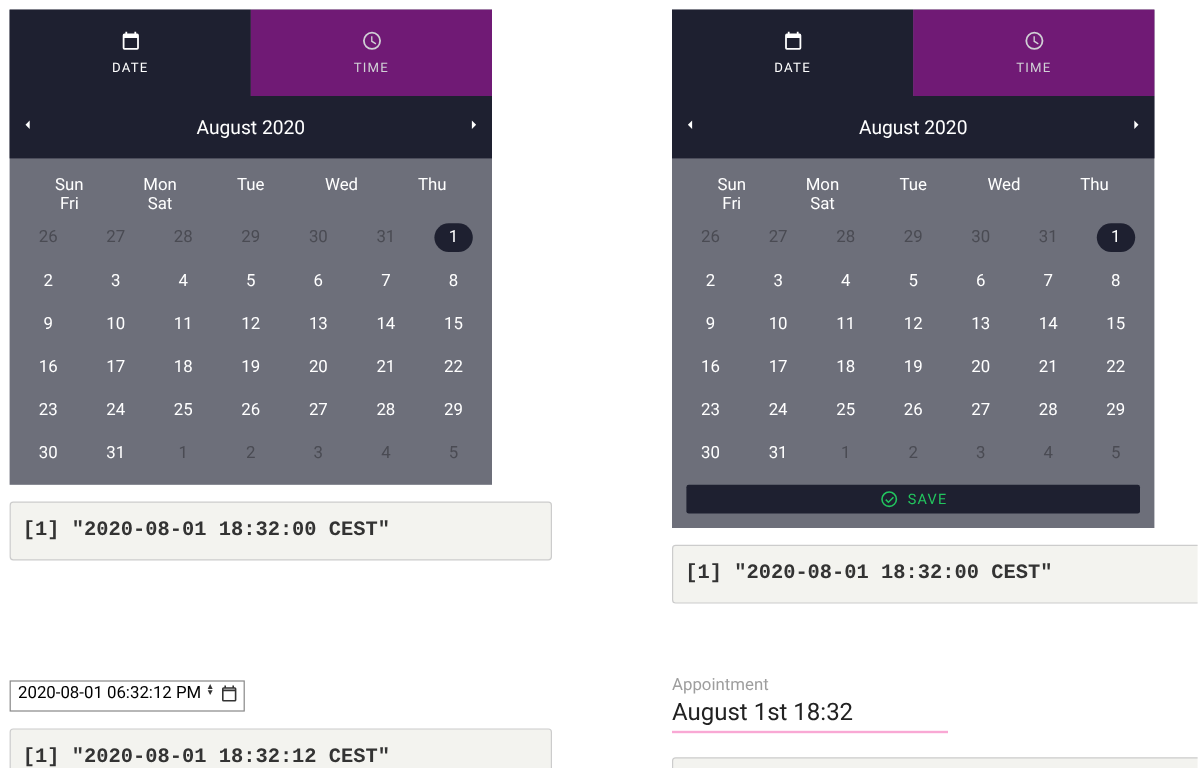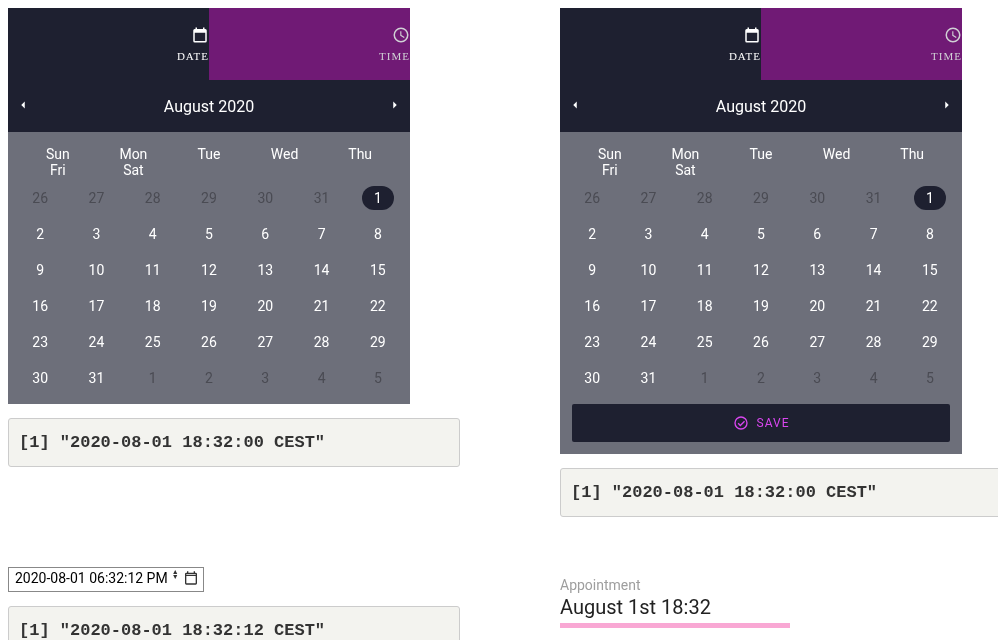--- a/index.html
+++ b/index.html
@@ -28,27 +28,26 @@
     font-size: 14px;
   }
   .tabs {
     display: flex;
     height: 72px;
   }
   .tab {
     flex: 1;
     display: flex;
     flex-direction: column;
-    align-items: flex-end;
+    align-items: center;
     justify-content: center;
     gap: 4px;
     font-size: 11px;
     letter-spacing: 1px;
     cursor: pointer;
-    font-family: Liberation Serif, serif;
   }
   .tab.active { background: #1e2030; color: #fff; }
   .tab.inactive { background: #701a75; color: #d0d0d5; }
   .tab svg { fill: currentColor; width: 18px; height: 18px; }
   .nav {
     background: #1e2030;
     height: 52px;
     display: flex;
     align-items: center;
     justify-content: space-between;
@@ -87,22 +86,22 @@
     display: inline-block;
     min-width: 32px;
     height: 24px;
     line-height: 24px;
     border-radius: 12px;
     padding: 0 10px;
   }
   .save {
     margin: 0 12px 12px;
     background: #1e2030;
-    color: #d946ef;
-    height: 38px;
+    color: #22c55e;
+    height: 24px;
     border-radius: 2px;
     display: flex;
     align-items: center;
     justify-content: center;
     gap: 8px;
     font-size: 12px;
     letter-spacing: 1px;
     cursor: pointer;
   }
   .save svg { width: 16px; height: 16px; fill: currentColor; }
@@ -138,21 +137,21 @@
   .native svg { width: 16px; height: 16px; fill: #333; }
   .appt-group { margin-top: 60px; }
   .appt-label {
     color: #9e9e9e;
     font-size: 14px;
     margin-bottom: 2px;
   }
   .appt-val {
     font-size: 20px;
     color: #222;
-    border-bottom: 5px solid #f9a8d4;
+    border-bottom: 2px solid #f9a8d4;
     padding-bottom: 4px;
     width: 230px;
   }
 </style>
 </head>
 <body>
 
 <div class="container">
 
   <div class="col">

